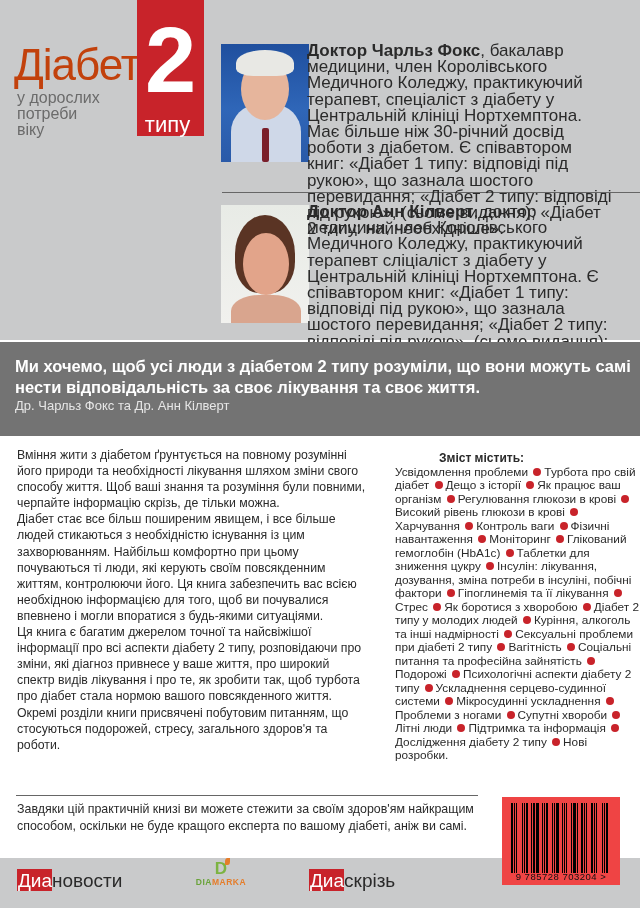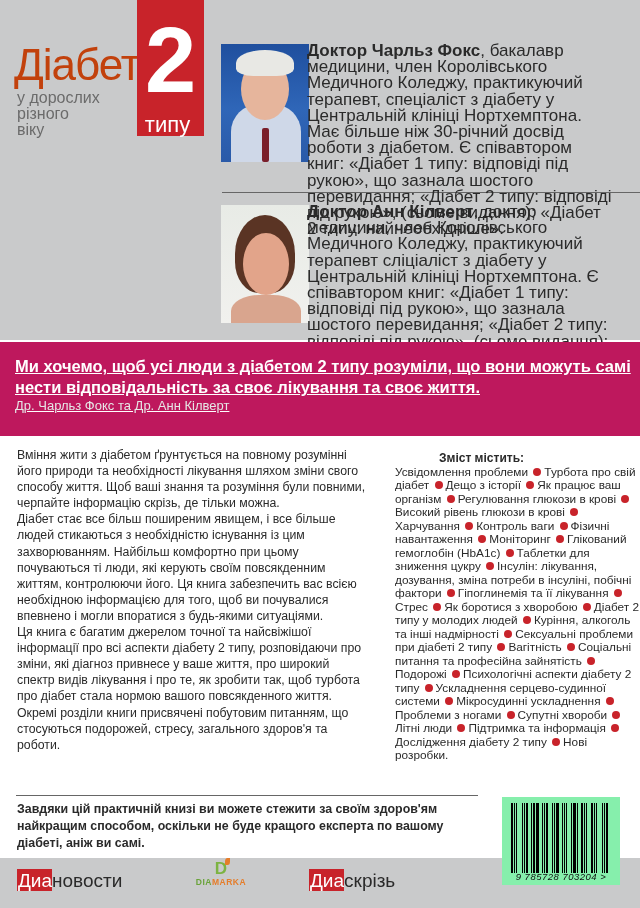--- a/index.html
+++ b/index.html
@@ -13,55 +13,55 @@
   .red-block .tipu { position: absolute; left: 0; width: 61px; top: 114px; text-align: center; font-size: 22px; color: #fff; line-height: 22px; }
   .photo { position: absolute; left: 221px; width: 88px; }
   .photo.p1 { top: 44px; height: 118px; background: linear-gradient(180deg, #1f4f9e 0%, #2f66b8 55%, #2a5aa8 100%); overflow: hidden; }
   .photo.p2 { top: 205px; height: 118px; background: linear-gradient(180deg, #e8ebe6 0%, #f1f1ee 100%); overflow: hidden; }
   .head { position: absolute; border-radius: 50%; }
   .divider-top { position: absolute; left: 222px; top: 192px; width: 418px; height: 1px; background: #666; }
   .bio { position: absolute; left: 307px; width: 305px; font-size: 17px; line-height: 16.2px; color: #2a2a2a; }
   .bio b { font-weight: bold; }
   .bio.b1 { top: 43px; }
   .bio.b2 { top: 204px; }
-  .quote-band { position: absolute; left: 0; top: 342px; width: 640px; height: 94px; background: #be185d; color: #fff; padding: 14px 0 0 15px; text-decoration: underline; }
+  .quote-band { position: absolute; left: 0; top: 342px; width: 640px; height: 94px; background: #737373; color: #fff; padding: 14px 0 0 15px; }
   .quote-band .q { font-size: 16.5px; font-weight: bold; line-height: 21px; }
   .quote-band .sig { font-size: 13px; line-height: 16px; color: #e6e6e6; }
   .left-text { position: absolute; left: 17px; top: 447px; width: 350px; font-size: 12.3px; line-height: 16.1px; color: #2a2a2a; }
   .toc { position: absolute; left: 395px; top: 452px; width: 245px; font-size: 11.8px; line-height: 13.5px; color: #2a2a2a; }
   .toc .toc-title { font-weight: bold; font-size: 12px; margin-left: 44px; }
   .dot { display: inline-block; width: 8px; height: 8px; border-radius: 50%; background: #c8232a; margin: 0 3px 0 2px; vertical-align: 0px; }
   .divider-bottom { position: absolute; left: 16px; top: 795px; width: 462px; height: 1px; background: #666; }
-  .closing { position: absolute; left: 17px; top: 801px; width: 460px; font-size: 12.4px; font-weight: bold; line-height: 17px; color: #2a2a2a; }
+  .closing { position: absolute; left: 17px; top: 801px; width: 460px; font-size: 12.4px; font-weight: normal; line-height: 17px; color: #2a2a2a; }
   .bottom-band { position: absolute; left: 0; top: 858px; width: 640px; height: 50px; background: #c9cacb; }
   .logo-dia { position: absolute; top: 870px; font-size: 19px; color: #2a2a2a; line-height: 22px; }
   .logo-dia .redpart { background: #c8232a; color: #fff; padding: 1px 0 0 1px; }
   .logo-dia.l1 { left: 17px; }
   .logo-dia.l2 { left: 309px; }
   .diamarka { position: absolute; left: 186px; top: 860px; width: 70px; text-align: center; }
   .diamarka .d { font-size: 17px; font-weight: bold; color: #7cb342; line-height: 17px; position: relative; }
   .diamarka .d .leaf { position: absolute; top: -2px; left: 39px; width: 5px; height: 7px; background: #e57d2a; border-radius: 50% 0 50% 0; }
   .diamarka .word { font-size: 8.5px; font-weight: bold; letter-spacing: 0.5px; line-height: 10px; }
   .diamarka .word .g { color: #6aa33a; }
   .diamarka .word .o { color: #e57d2a; }
-  .barcode-box { position: absolute; left: 502px; top: 797px; width: 118px; height: 88px; background: #86efac; font-style: italic; }
+  .barcode-box { position: absolute; left: 502px; top: 797px; width: 118px; height: 88px; background: #ef4444; }
   .bars { position: absolute; left: 9px; top: 6px; width: 100px; height: 70px; display: flex; align-items: stretch; }
   .bars span { display: block; background: #000; margin-right: 1px; }
   .bars span.sp { background: transparent; }
   .barcode-num { position: absolute; left: 0; top: 74px; width: 118px; text-align: center; font-size: 9.5px; letter-spacing: 0.5px; color: #111; font-family: "Liberation Sans", sans-serif; }
 </style>
 </head>
 <body>
 
 <div class="top"></div>
 
 <div class="title-word">Діабет</div>
 <div class="subtitle">
   <div>у дорослих</div>
-  <div>різного</div>
+  <div>потреби</div>
   <div>віку</div>
 </div>
 <div class="red-block">
   <div class="num">2</div>
   <div class="tipu">типу</div>
 </div>
 
 <div class="photo p1">
   <div class="head" style="left:10px; top:60px; width:70px; height:70px; background:#cfd8e8; border-radius:40% 40% 0 0;"></div>
   <div class="head" style="left:41px; top:84px; width:7px; height:34px; background:#7a1f2a; border-radius:2px;"></div>

